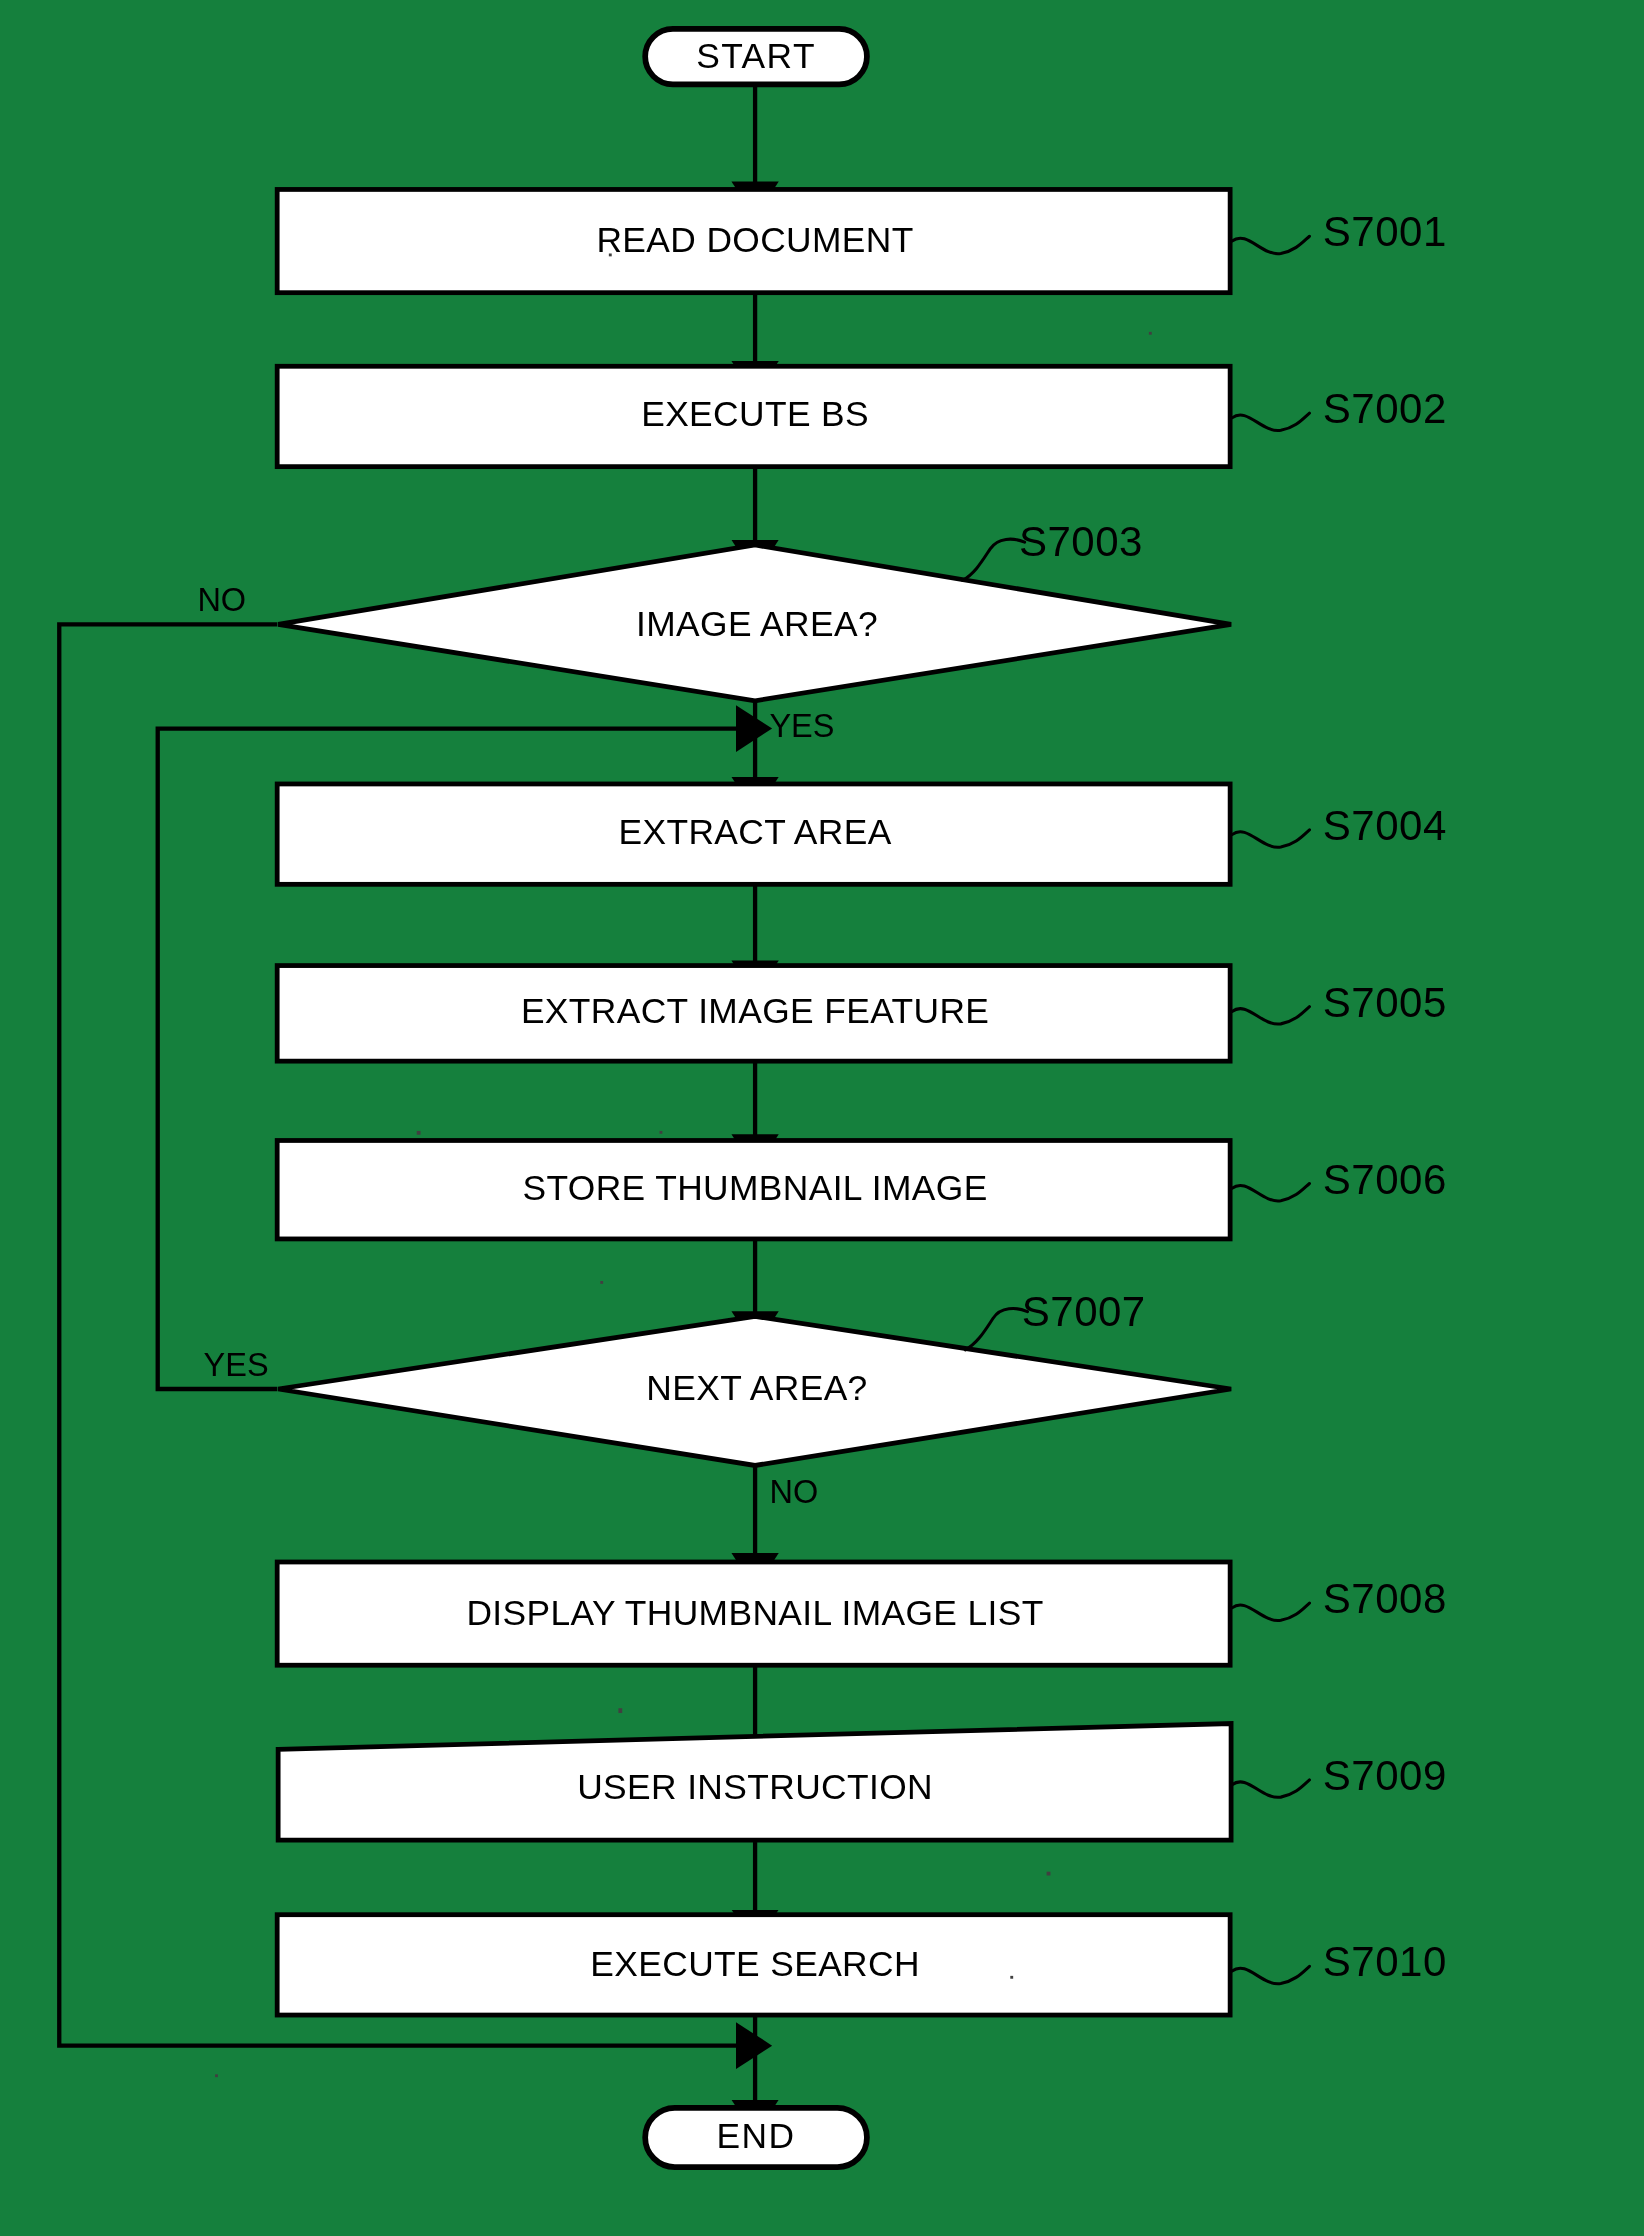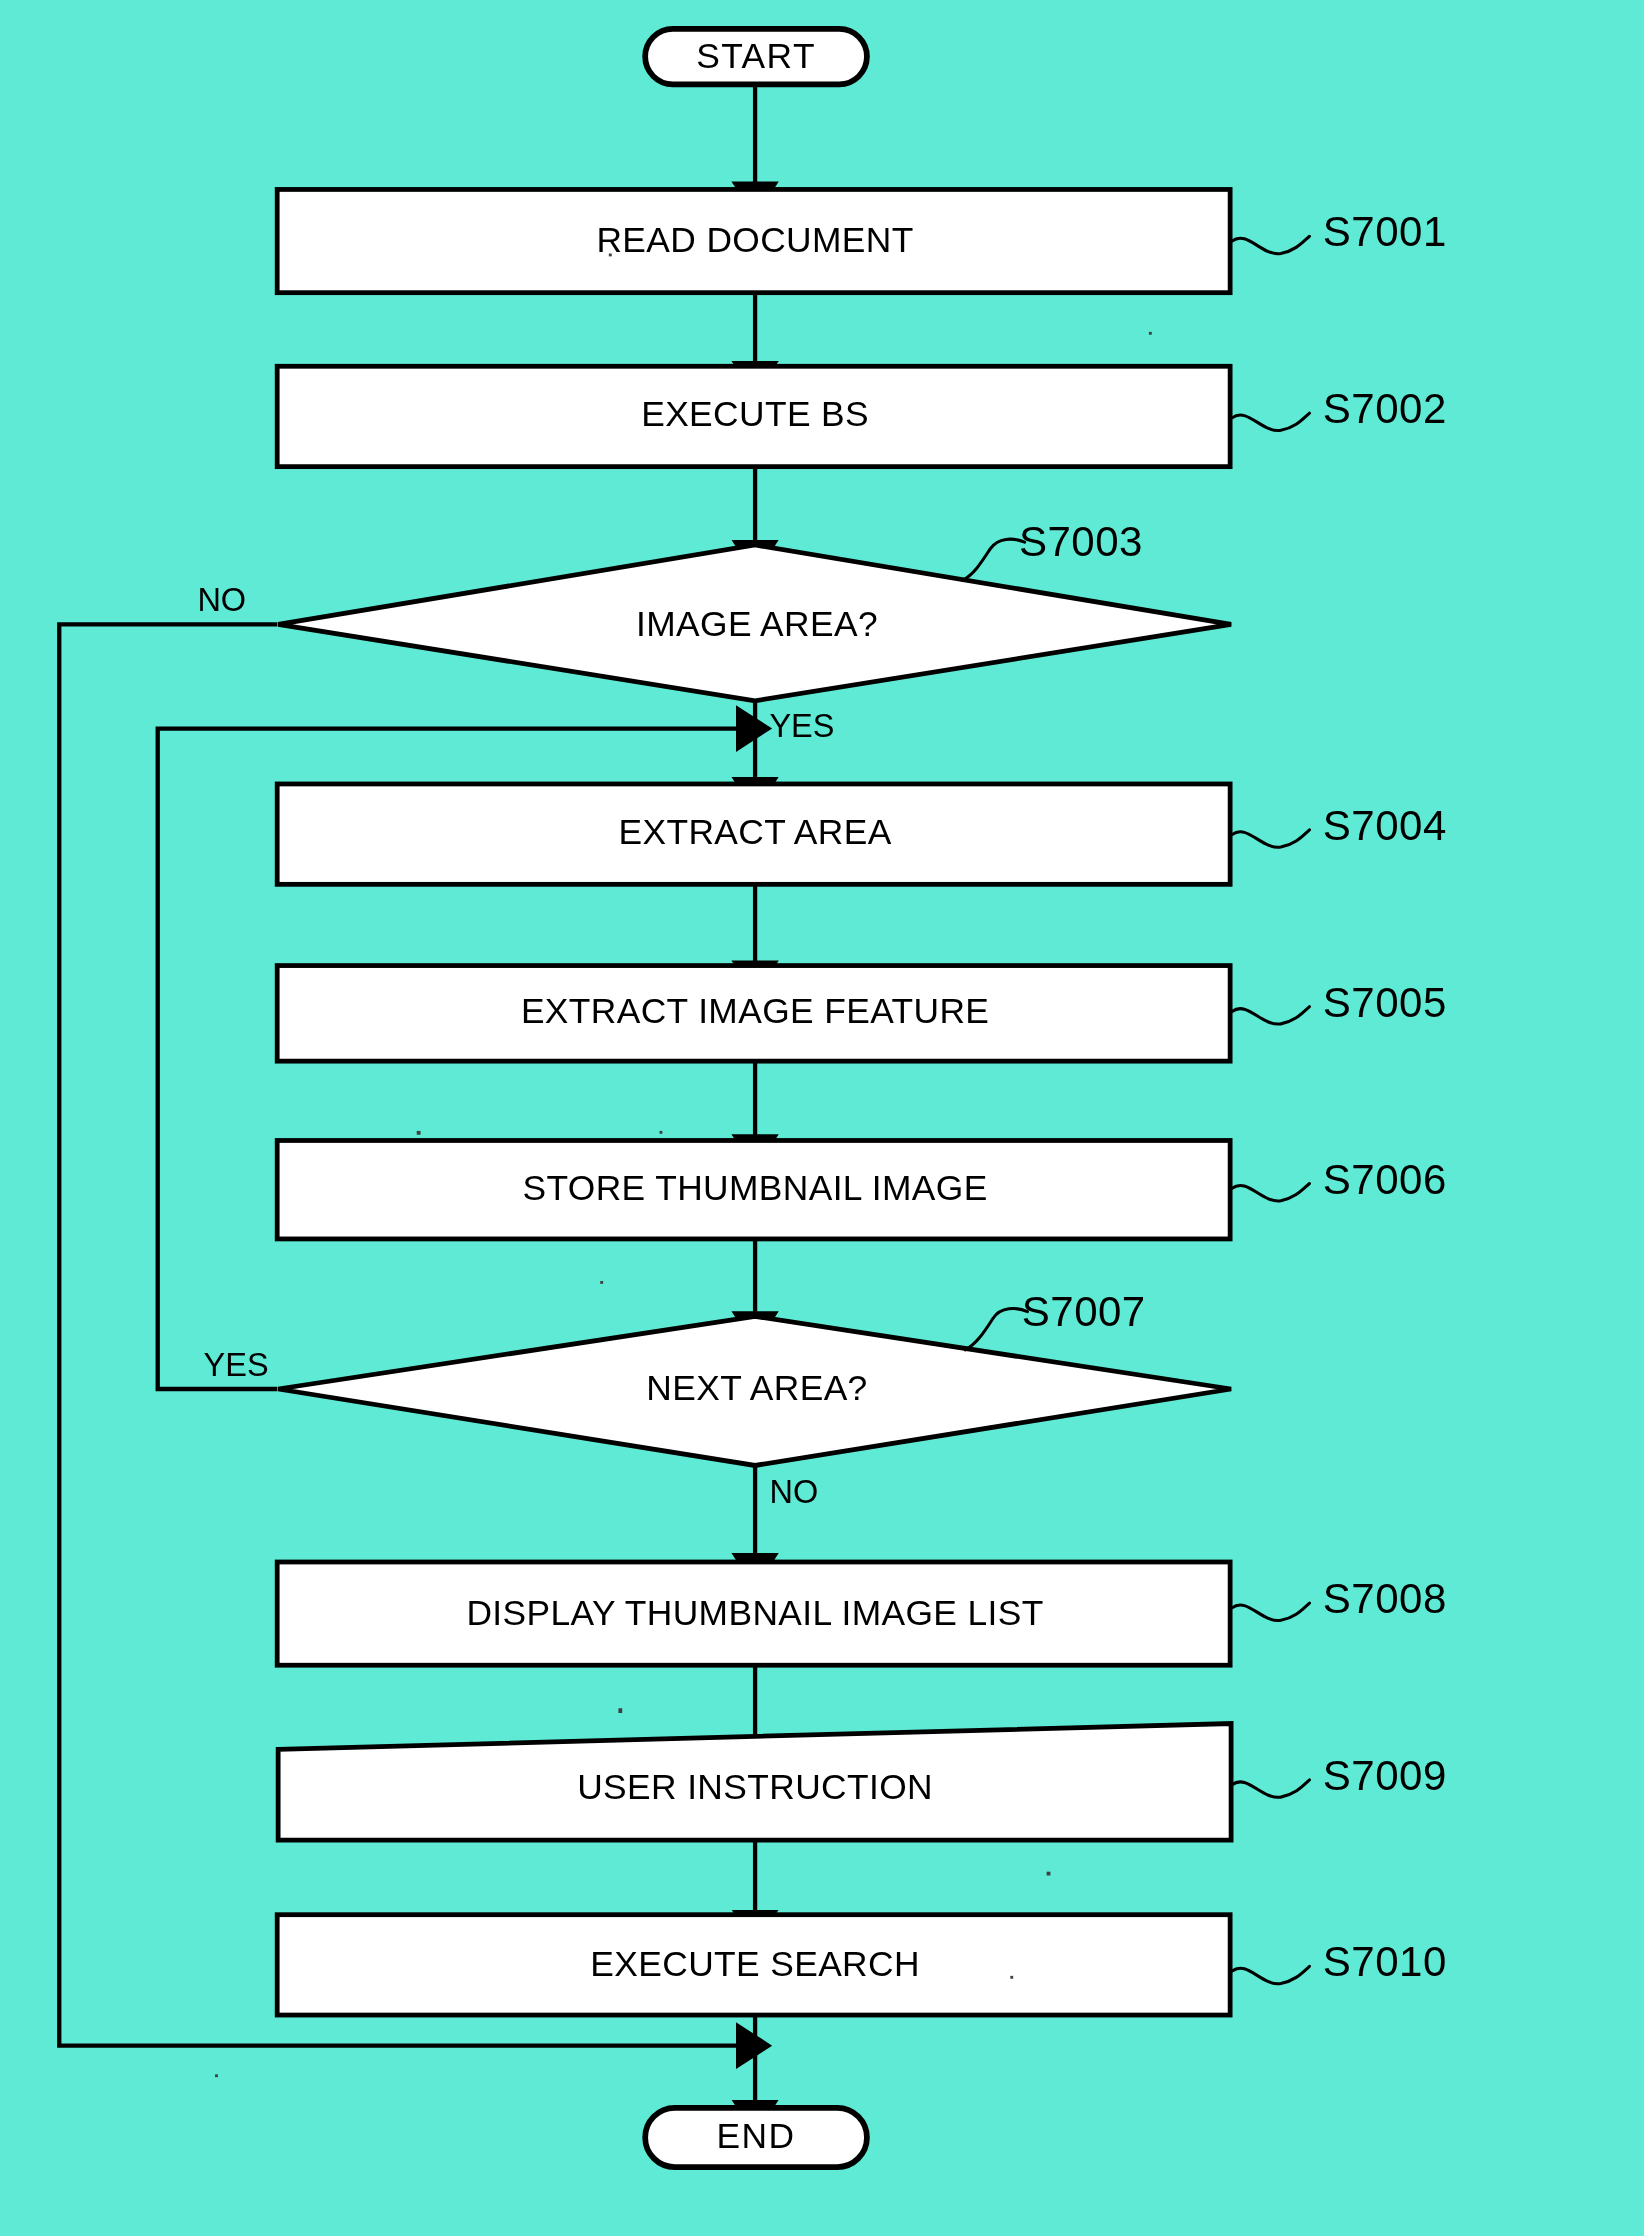--- a/index.html
+++ b/index.html
@@ -10,21 +10,21 @@
   body {
     width: 1644px;
     height: 2237px;
     font-family: "Liberation Sans", sans-serif;
     overflow: hidden;
   }
   #flowchart-root {
     position: relative;
     width: 1644px;
     height: 2237px;
-    background: #5eead4;
+    background: #15803d;
   }
   svg#flow-svg {
     display: block;
     width: 1644px;
     height: 2237px;
   }
   .node-shape {
     fill: #ffffff;
     stroke: #000000;
     stroke-width: 5;

